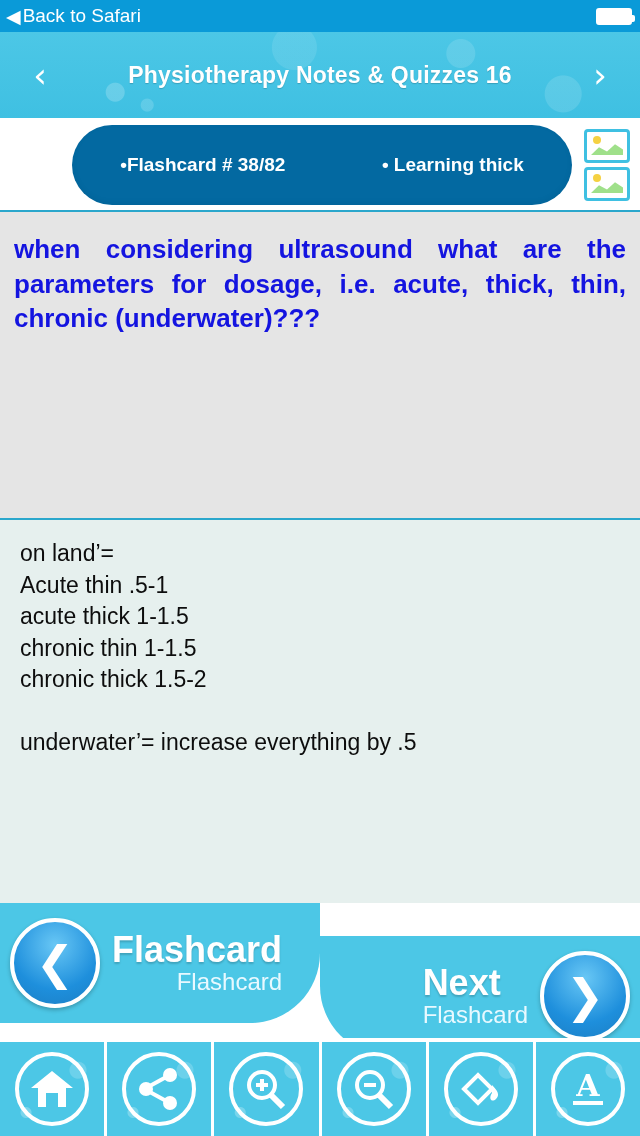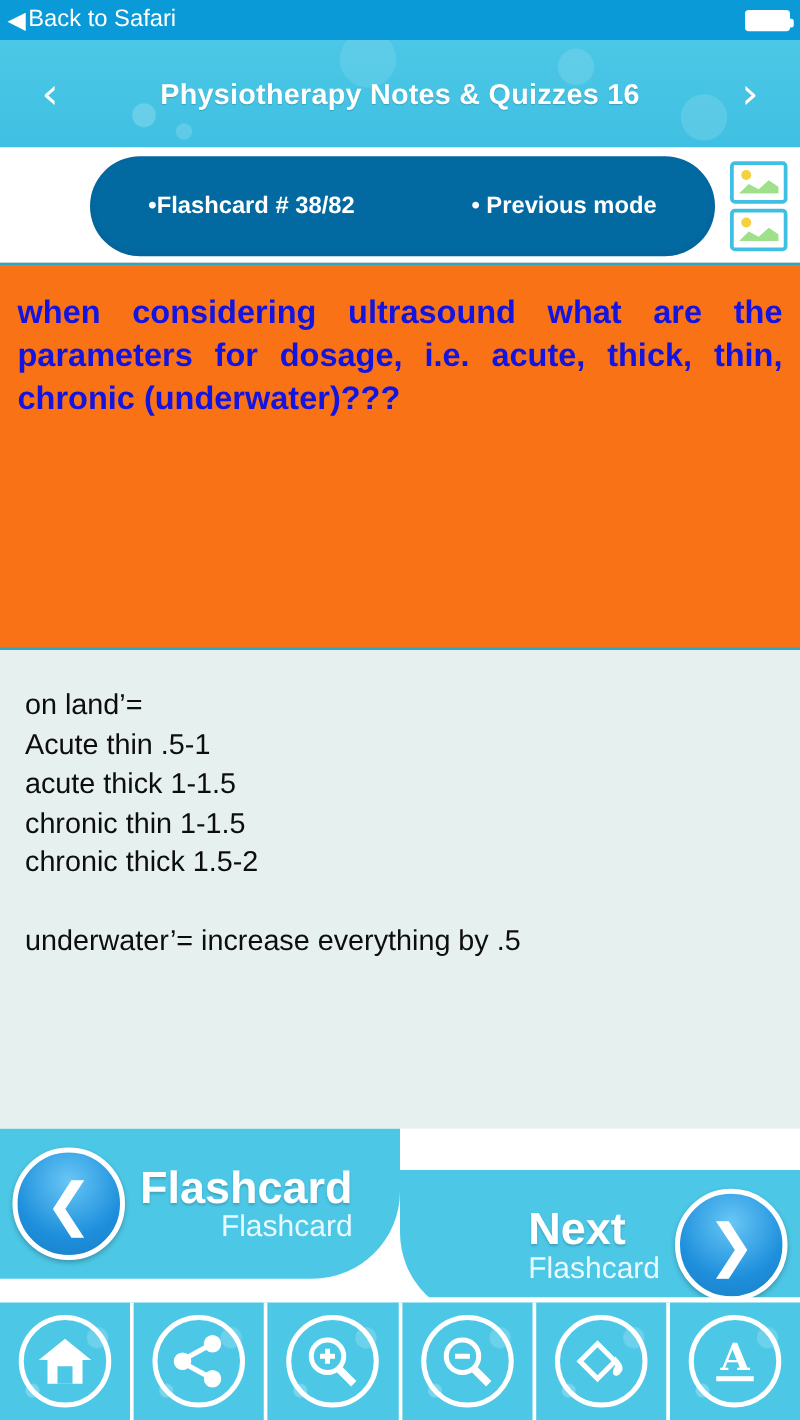--- a/index.html
+++ b/index.html
@@ -134,40 +134,40 @@
   }
   .mini-card:after {
     content: "";
     position: absolute; left: 6px; top: 4px;
     width: 8px; height: 8px; border-radius: 50%;
     background: #f5d142;
   }
 
   
   .question {
-    background: #f97316;
+    background: #e5e5e5;
     border-top: 2px solid #2ba7cc;
     border-bottom: 2px solid #2ba7cc;
     height: 310px;
     padding: 20px 14px 0 14px;
   }
   .question-text {
     color: #1414e0;
     font-size: 26px;
     font-weight: bold;
     line-height: 1.33;
     text-align: justify;
     text-align-last: left;
   }
 
   
   .answer {
     background: #e6f0ee;
     height: 383px;
-    padding: 28px 18px 0 20px;
+    padding: 18px 18px 0 20px;
   }
   .answer-text {
     color: #0d0d0d;
     font-size: 23px;
     line-height: 1.37;
     white-space: pre-wrap;
   }
 
   
   .navbar {
@@ -271,21 +271,21 @@
 
 <div class="titlebar">
   <div class="tb-arrow">‹</div>
   <div class="tb-title">Physiotherapy Notes &amp; Quizzes 16</div>
   <div class="tb-arrow">›</div>
 </div>
 
 <div class="infobar">
   <div class="info-pill">
     <span>•Flashcard #  38/82</span>
-    <span>• Previous mode</span>
+    <span>• Learning thick</span>
   </div>
   <div class="side-icons">
     <div class="mini-card"></div>
     <div class="mini-card"></div>
   </div>
 </div>
 
 <div class="question">
   <div class="question-text">when considering ultrasound what are the parameters for dosage, i.e. acute, thick, thin, chronic (underwater)???</div>
 </div>

